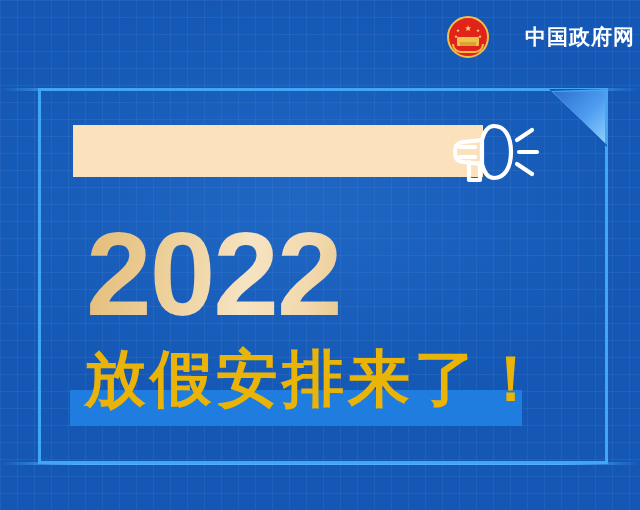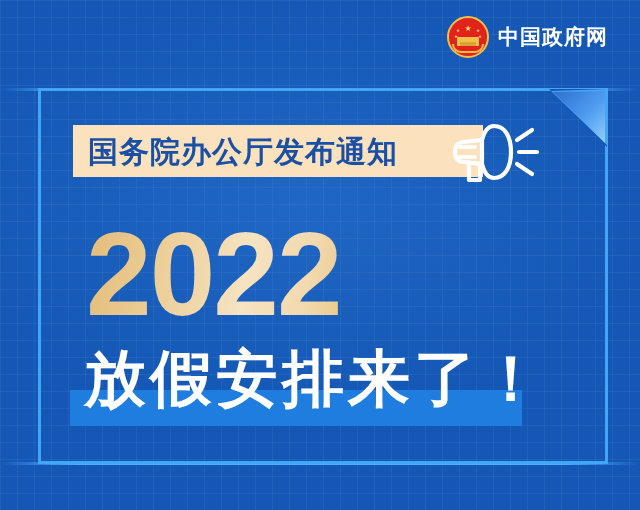--- a/index.html
+++ b/index.html
@@ -111,21 +111,21 @@
   #emblem .wheat{
     position:absolute;
     left:50%; bottom:3px;
     transform:translateX(-50%);
     width:28px;height:7px;
     border-bottom:2px solid #f0c14a;
     border-left:2px solid #f0c14a;
     border-right:2px solid #f0c14a;
     border-radius:0 0 14px 14px;
   }
-  #logo-text{ display:flex; flex-direction:column; justify-content:center;}
+  #logo-text{ display:flex; flex-direction:column; justify-content:center;margin-left:27px;}
   #site-name{
     color:#ffffff;
     font-size:21px;
     font-weight:bold;
     letter-spacing:1px;
     line-height:24px;
     white-space:nowrap;
   }
   #site-url{
     color:#c9d9ee;
@@ -191,21 +191,21 @@
   }
 
   
   #headline{
     position:absolute;
     left:84px; top:340px;
     font-size:62px;
     font-weight:bold;
     letter-spacing:4px;
     line-height:78px;
-    color:#ffffff;
+    color:#eab308;
     white-space:nowrap;
     z-index:5;
   }
 </style>
 </head>
 <body>
 
 <div id="poster">
 
   <div id="grid-layer"></div>
@@ -237,21 +237,20 @@
       <div class="star-arc sa4">★</div>
       <div class="gate"></div>
       <div class="wheat"></div>
     </div>
     <div id="logo-text">
       <div id="site-name">中国政府网</div>
     </div>
   </div>
 
   <div id="notice-band"></div>
-  <div id="notice-text">国务院办公厅发布通知</div>
 
   <svg id="megaphone" viewBox="0 0 96 80">
     <g fill="none" stroke="#ffffff" stroke-width="4.2" stroke-linecap="round" stroke-linejoin="round">
       <path d="M47 14 C58 14 64 25 64 40 C64 55 58 66 47 66 C41 66 37 60 35 52 L35 28 C37 20 41 14 47 14 Z"></path>
       <path d="M35 28 L16 30 C11 30.5 8 34 8 40 C8 46 11 49.5 16 50 L35 52"></path>
       <path d="M22 50 L22 68 L33 68 L33 51"></path>
       <path d="M13 35 L28 35"></path>
       <path d="M13 45 L28 45"></path>
       <path d="M72 40 L90 40"></path>
       <path d="M70 28 L85 18"></path>

